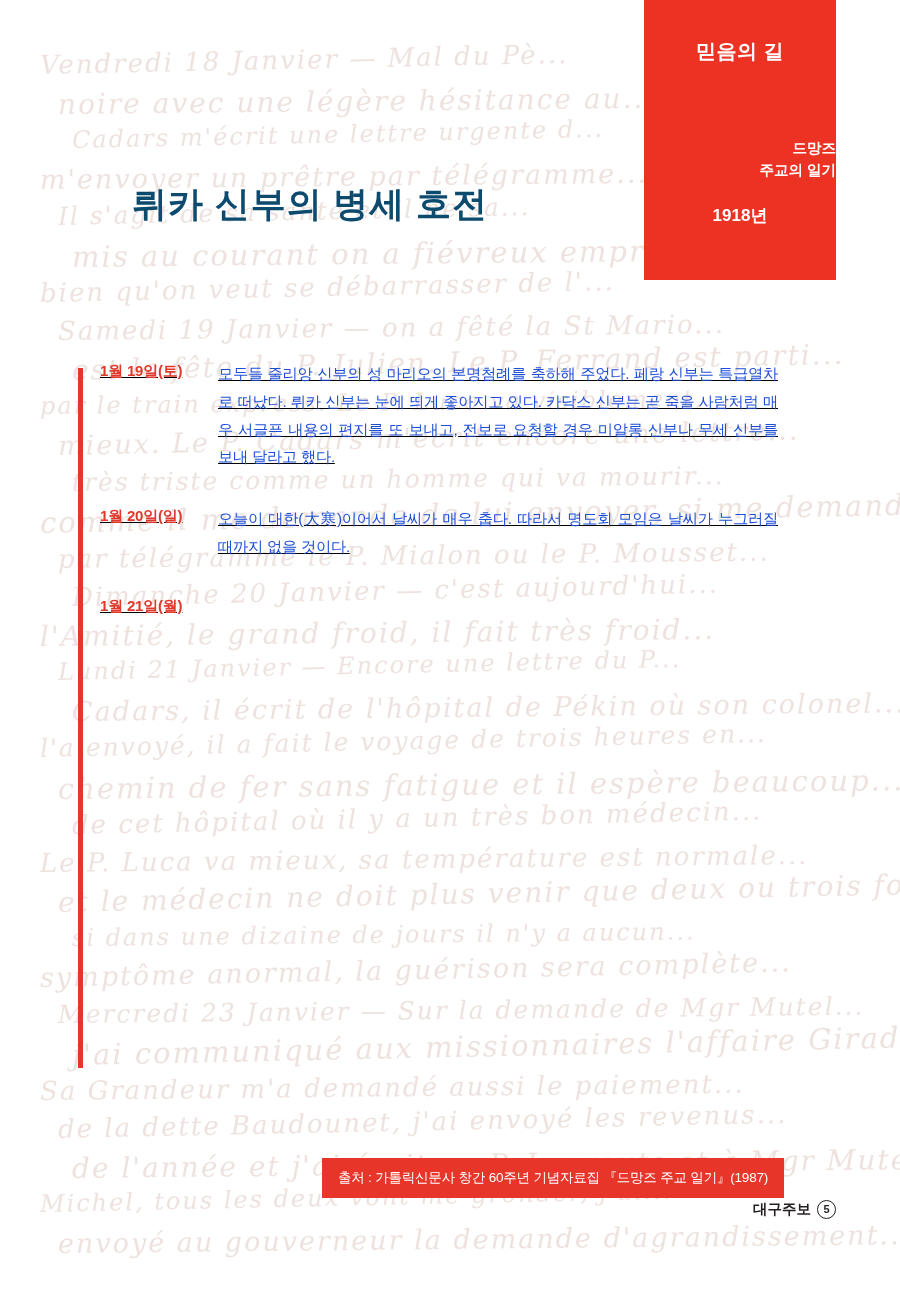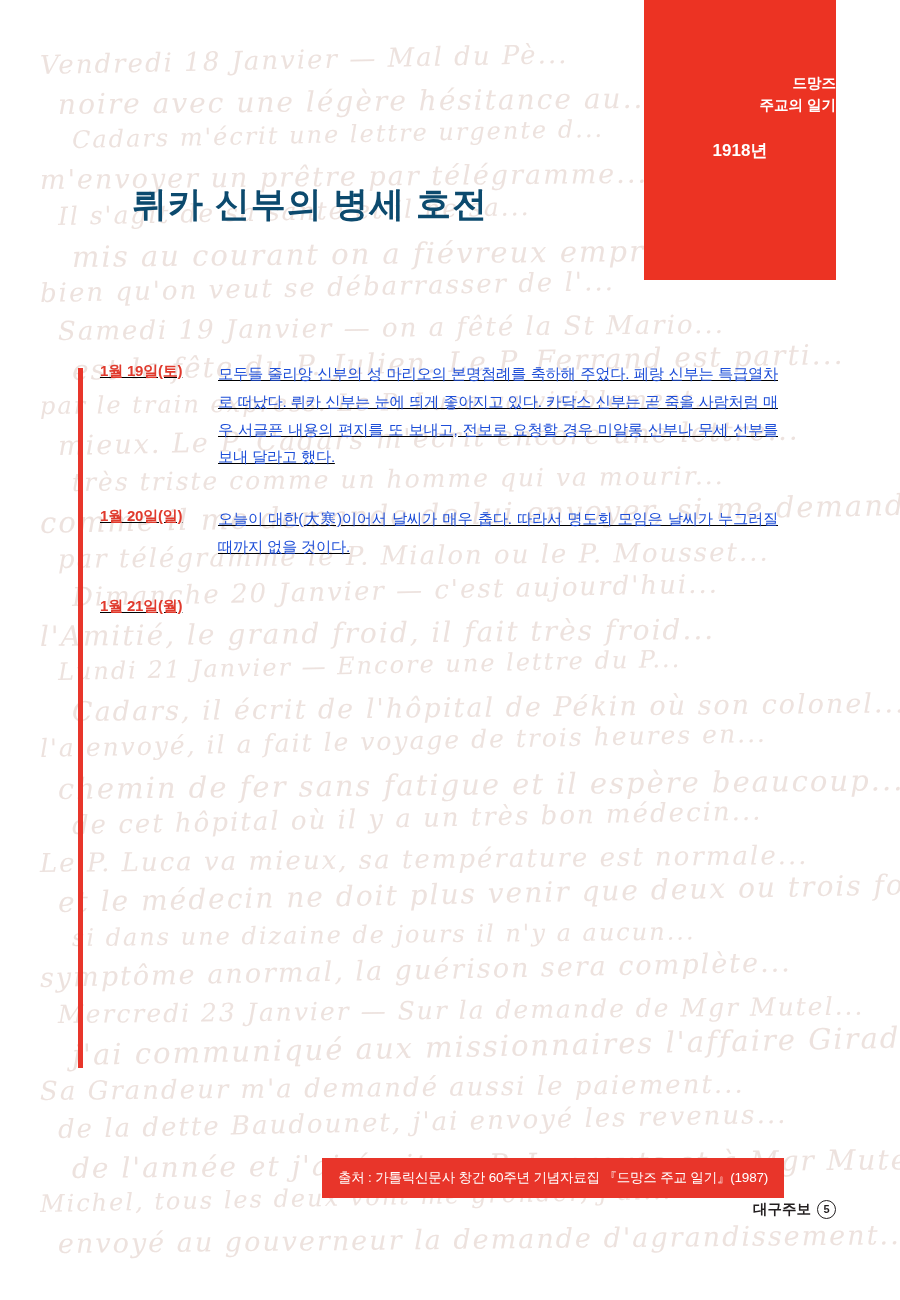--- a/index.html
+++ b/index.html
@@ -201,20 +201,21 @@
     <div class="hw-line" style="top: 1000px; left: 58px; font-size: 25px; transform: rotate(-0.6deg);">Mercredi 23 Janvier — Sur la demande de Mgr Mutel...</div>
     <div class="hw-line" style="top: 1038px; left: 72px; font-size: 29px; transform: rotate(-1.2deg);">j'ai communiqué aux missionnaires l'affaire Girade...</div>
     <div class="hw-line" style="top: 1076px; left: 40px; font-size: 26px; transform: rotate(-0.6deg);">Sa Grandeur m'a demandé aussi le paiement...</div>
     <div class="hw-line" style="top: 1114px; left: 58px; font-size: 26px; transform: rotate(-1.2deg);">de la dette Baudounet, j'ai envoyé les revenus...</div>
     <div class="hw-line" style="top: 1152px; left: 72px; font-size: 28px; transform: rotate(-0.6deg);">de l'année et j'ai écrit au P. Lacrouts et à Mgr Mutel...</div>
     <div class="hw-line" style="top: 1190px; left: 40px; font-size: 24px; transform: rotate(-1.2deg);">Michel, tous les deux vont me gronder, j'ai...</div>
     <div class="hw-line" style="top: 1228px; left: 58px; font-size: 27px; transform: rotate(-0.6deg);">envoyé au gouverneur la demande d'agrandissement...</div>
   </div>
 
 <div class="masthead">
+  <div class="masthead-title">믿음의 길</div>
   <div class="masthead-sub">
     <div>드망즈</div>
     <div>주교의 일기</div>
   </div>
   <div class="masthead-year">1918년</div>
 </div>
 
 <h1 class="headline">뤼카 신부의 병세 호전</h1>
 
 <div class="article">

